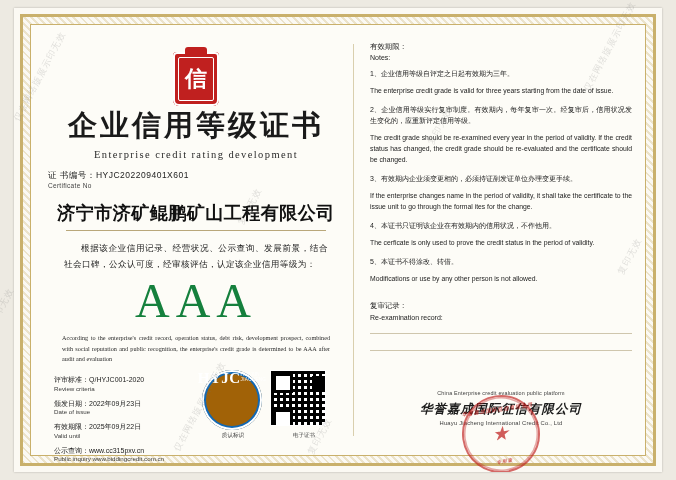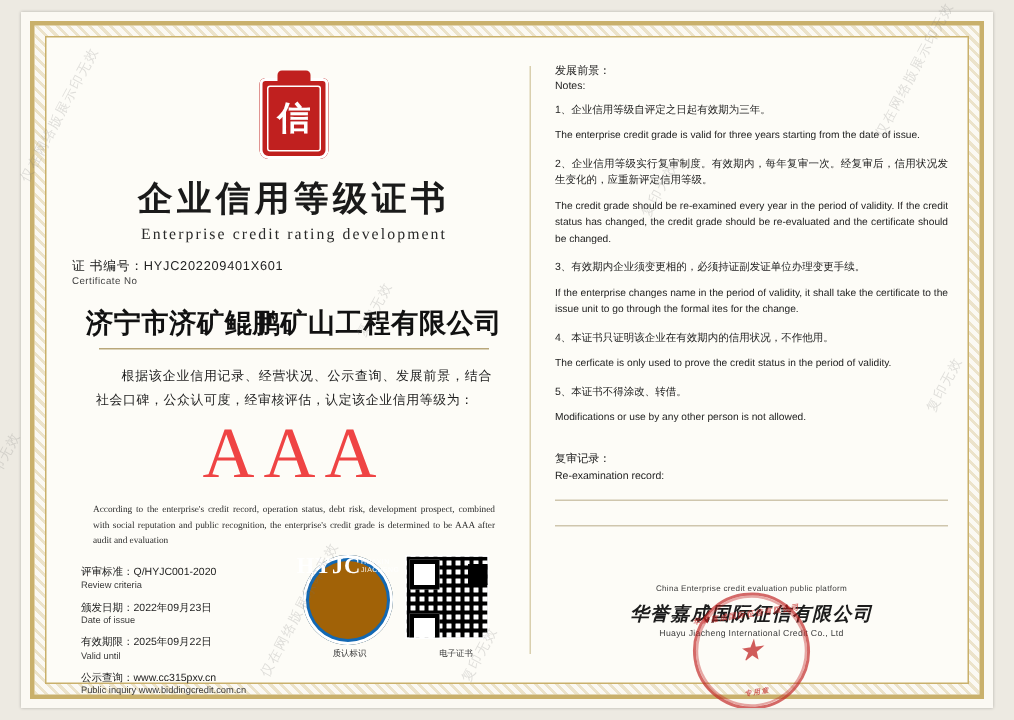--- a/index.html
+++ b/index.html
@@ -125,25 +125,25 @@
     left: 12px;
     top: -5px;
     width: 22px;
     height: 7px;
     background: #c0201f;
     border-radius: 3px 3px 0 0;
   }
 
   
   .cn-title {
-    margin-top: 11px;
+    margin-top: 0;
     text-align: center;
     font-family: "Liberation Serif", serif;
     font-weight: bold;
-    font-size: 23px;
+    font-size: 29px;
     letter-spacing: 3px;
     color: #1a1a1a;
   }
   .en-title {
     margin-top: 3px;
     text-align: center;
     font-size: 10.5px;
     letter-spacing: 1.4px;
     color: #2a2a2a;
     font-family: "Liberation Serif", serif;
@@ -185,21 +185,21 @@
     line-height: 1.85;
     color: #1d1d1d;
     text-align: justify;
     font-family: "Liberation Serif", serif;
     letter-spacing: .4px;
     text-indent: 17px;
   }
   .grade {
     margin-top: 2px;
     text-align: center;
-    color: #ef4444;
+    color: #15803d;
     font-family: "Liberation Serif", serif;
     font-size: 48px;
     letter-spacing: 6px;
     line-height: 1.1;
     font-weight: normal;
   }
   .paragraph-en {
     margin: 6px 14px 0 14px;
     font-size: 6.2px;
     line-height: 1.65;
@@ -477,21 +477,21 @@
             <span>质认标识</span>
             <span>电子证书</span>
           </div>
         </div>
 
       </div>
 
       <div id="col-right">
 
         <div class="notes-head">
-          <div class="cn">发展前景：</div>
+          <div class="cn">有效期限：</div>
           <div class="en">Notes:</div>
         </div>
 
         <div class="note">1、企业信用等级自评定之日起有效期为三年。</div>
         <div class="note en">The enterprise credit grade is valid for three years starting from the date of issue.</div>
 
         <div class="note">2、企业信用等级实行复审制度。有效期内，每年复审一次。经复审后，信用状况发生变化的，应重新评定信用等级。</div>
         <div class="note en">The credit grade should be re-examined every year in the period of validity. If the credit status has changed, the credit grade should be re-evaluated and the certificate should be changed.</div>
 
         <div class="note">3、有效期内企业须变更相的，必须持证副发证单位办理变更手续。</div>

